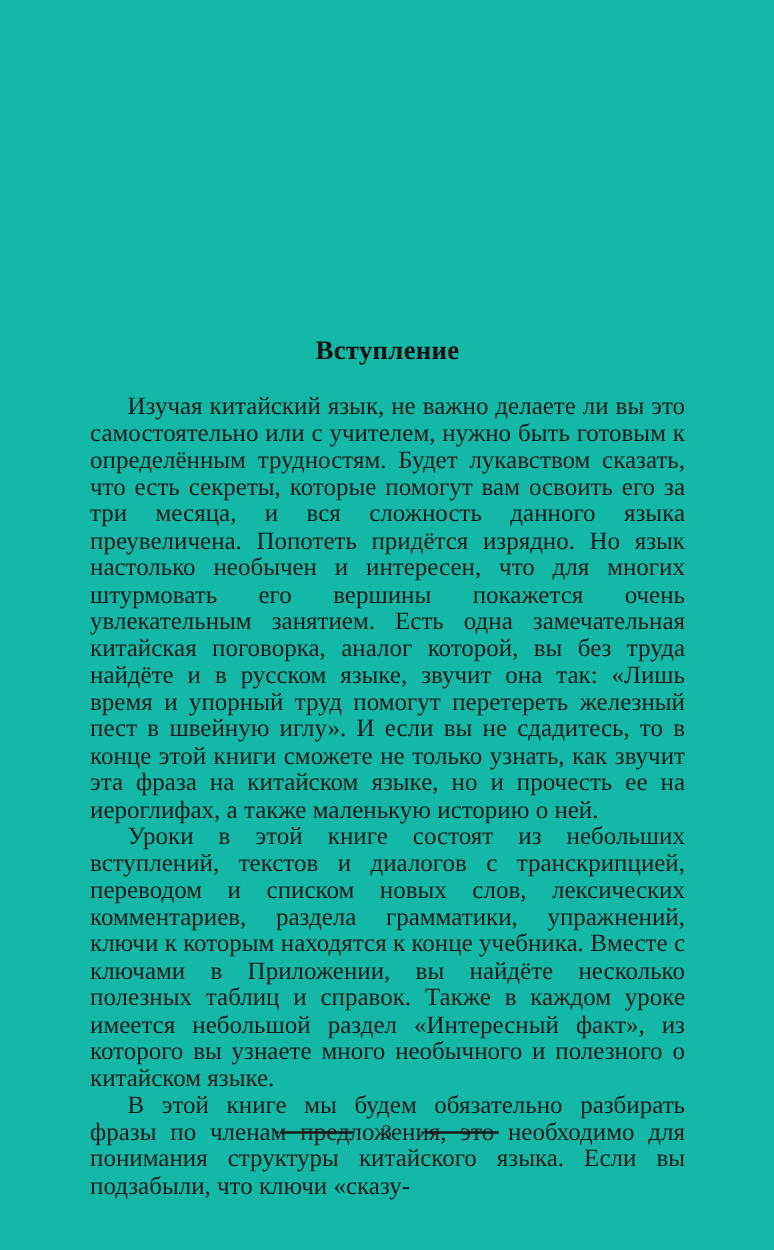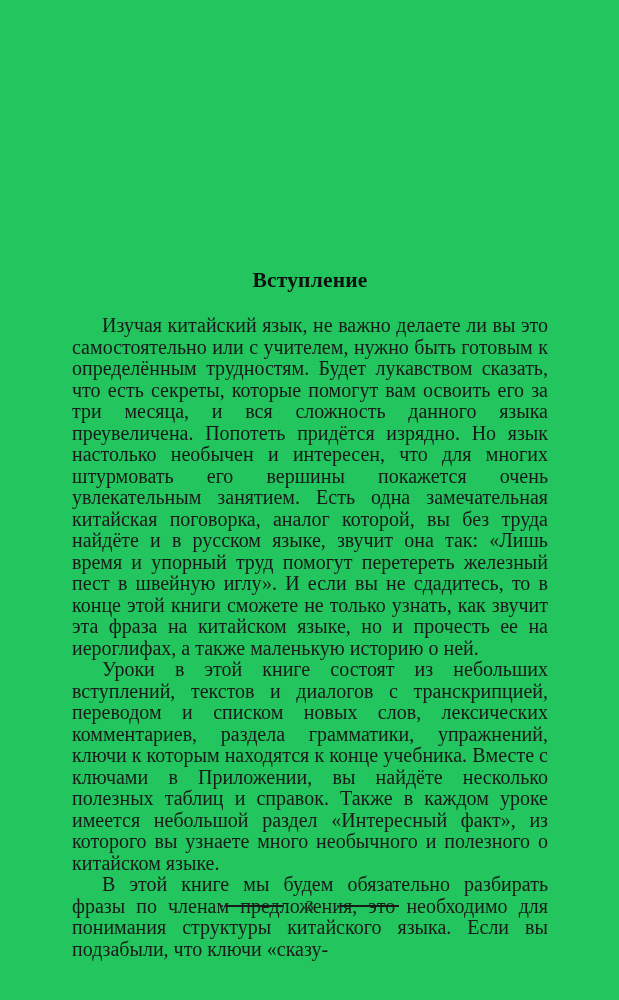--- a/index.html
+++ b/index.html
@@ -12,21 +12,21 @@
     height: 1000px;
     position: relative;
     font-family: "Liberation Serif", "DejaVu Serif", serif;
     color: #1a1a1a;
     overflow: hidden;
   }
 
   .page {
     position: absolute;
     inset: 0;
-    background: #22c55e;
+    background: #14b8a6;
     text-decoration: underline;
   }
 
   .content {
     position: absolute;
     left: 72px;
     top: 268px;
     width: 476px;
   }
 

